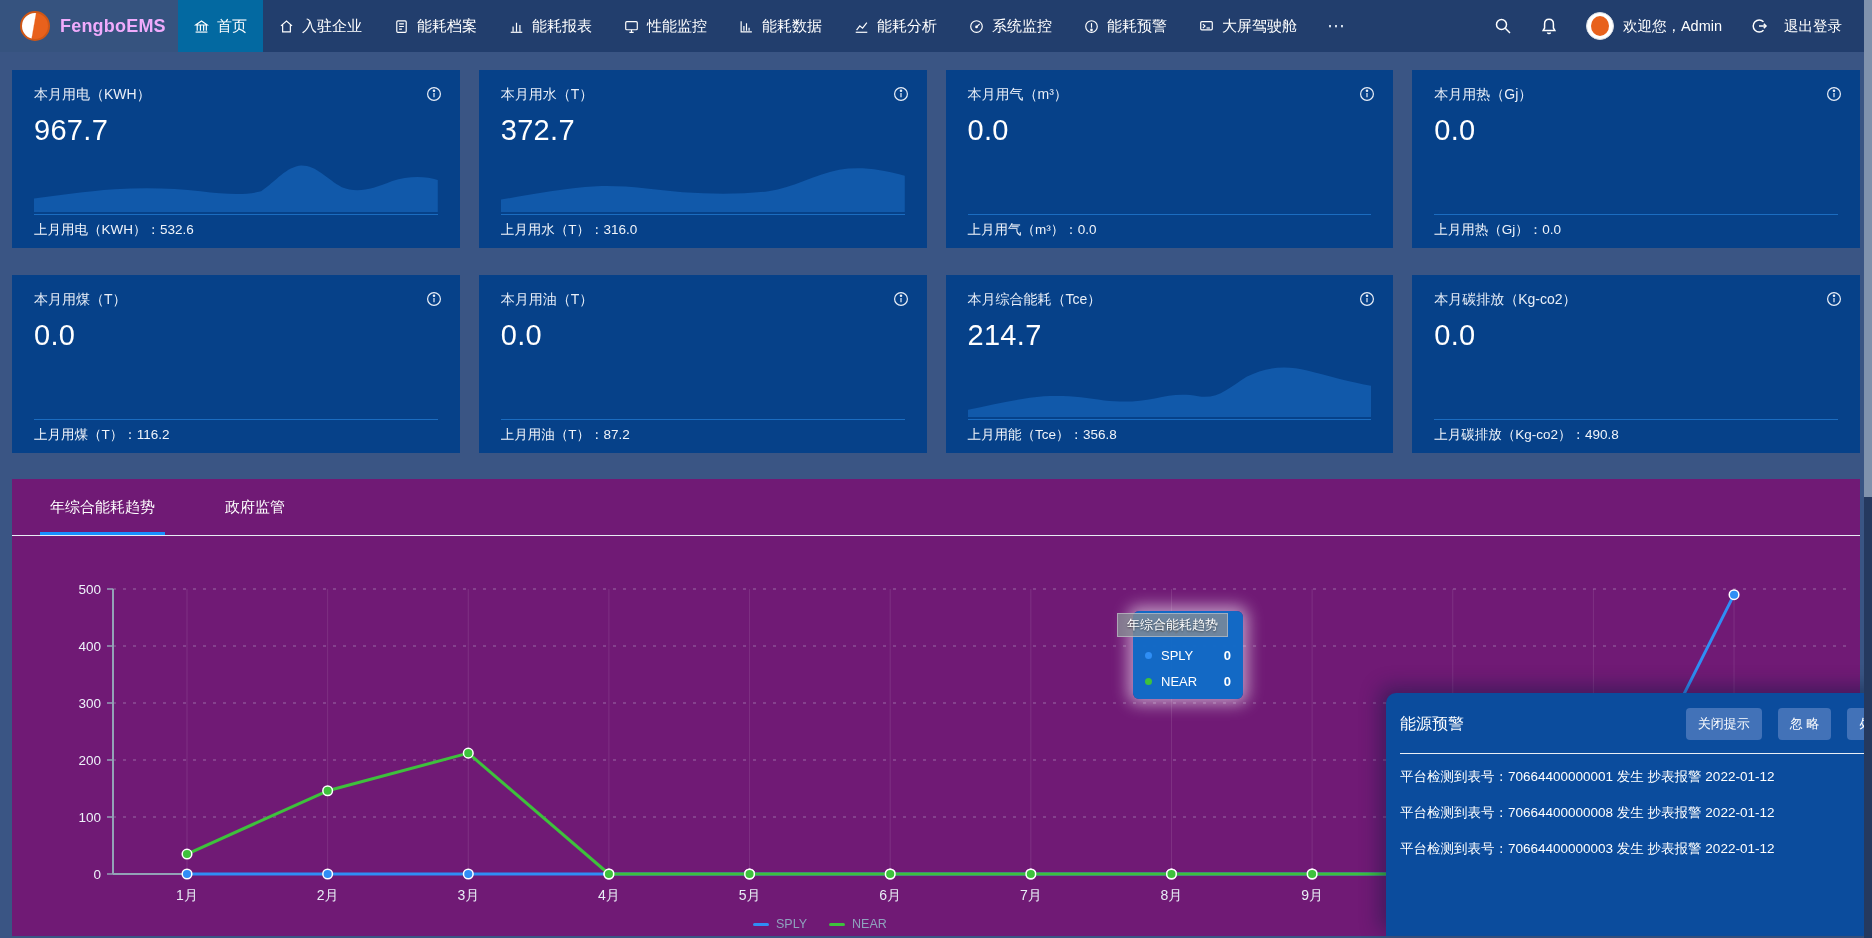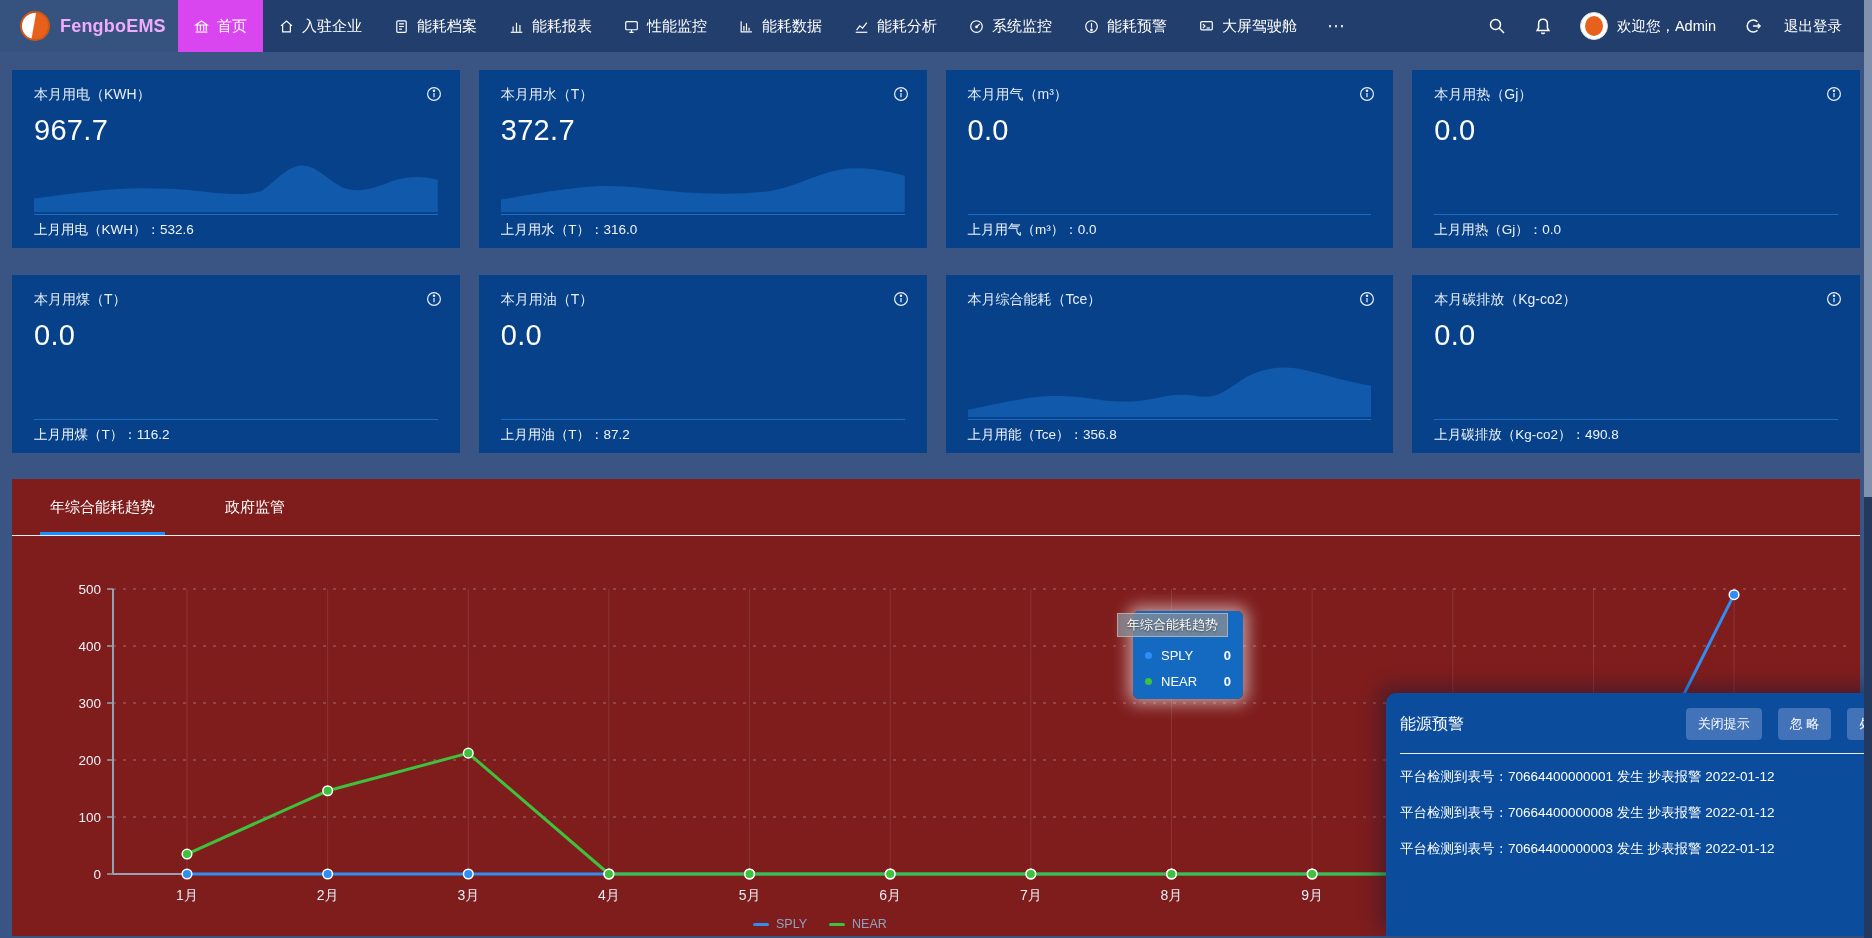--- a/index.html
+++ b/index.html
@@ -6,46 +6,46 @@
   html,body { width:1872px; height:938px; overflow:hidden; }
   body { font-family:"Liberation Sans","DejaVu Sans",sans-serif; background:#3a5584; position:relative; color:#fff; }
 
   
   .navbar { height:52px; background:#223e6d; display:flex; align-items:stretch; position:relative; z-index:10; }
   .brand { width:178px; background:#36537f; display:flex; align-items:center; gap:10px; padding-left:20px; flex:none; }
   .logo-circle { width:30px; height:30px; border-radius:50%; background:linear-gradient(100deg,#ffffff 44%,#e8611c 48%); border:2px solid #cf5716; flex:none; }
   .brand-name { font-size:18px; font-weight:bold; color:#f0abfc; letter-spacing:.2px; }
   .nav-items { display:flex; align-items:stretch; }
   .nav-item { display:flex; align-items:center; gap:8px; padding:0 16px; font-size:15px; color:#fff; cursor:pointer; white-space:nowrap; }
-  .nav-item.active { background:#d946ef; }
+  .nav-item.active { background:#0369a1; }
   .nav-item svg { width:15px; height:15px; stroke:#fff; fill:none; stroke-width:1.1; }
   .nav-more { display:flex; align-items:center; padding:0 14px; font-size:18px; letter-spacing:2px; color:#dfe8f4; cursor:pointer; }
   .nav-right { margin-left:auto; display:flex; align-items:center; gap:28px; padding-right:30px; }
   .nav-ico { width:18px; height:18px; stroke:#fff; fill:none; stroke-width:1.5; cursor:pointer; }
   .user-box { display:flex; align-items:center; gap:9px; }
   .avatar { width:28px; height:28px; border-radius:50%; background:#fff; border:1px solid #d8dde4; position:relative; }
   .avatar::after { content:""; position:absolute; left:4px; top:3px; width:18px; height:20px; border-radius:50%; background:#e8611c; }
   .welcome { font-size:14.5px; }
-  .logout { display:flex; align-items:center; gap:22px; font-size:14.5px; cursor:pointer; }
+  .logout { display:flex; align-items:center; gap:16px; font-size:14.5px; cursor:pointer; }
 
   
   .main { padding:18px 12px 8px; }
   .cards-grid { display:grid; grid-template-columns:repeat(4,1fr); column-gap:19px; row-gap:27px; }
   .card { background:#064189; height:178px; position:relative; padding:16px 22px 0; overflow:hidden; }
   .card-title { font-size:14px; color:#e9eff8; }
   .card-value { font-size:29px; font-weight:normal; margin-top:10px; letter-spacing:.3px; }
   .info-icon { position:absolute; top:16px; right:18px; width:16px; height:16px; cursor:pointer; }
   .info-icon svg { width:16px; height:16px; stroke:#e9eff8; fill:none; stroke-width:1.2; }
   .spark { position:absolute; left:22px; right:22px; bottom:36px; height:62px; }
   .spark svg { width:100%; height:100%; display:block; }
   .card-divider { position:absolute; left:22px; right:22px; bottom:33px; height:1px; background:#1b6cc0; }
   .card-footer { position:absolute; left:22px; bottom:9px; font-size:13.5px; color:#f0f4fa; }
 
   
-  .trend-panel { margin-top:26px; background:#7f1d1d; height:457px; position:relative; }
+  .trend-panel { margin-top:26px; background:#701a75; height:457px; position:relative; }
   .tabs { height:57px; display:flex; align-items:stretch; padding-left:34px; gap:62px; border-bottom:1px solid #e8edf4; }
   .tab { display:flex; align-items:center; font-size:15px; color:#fff; position:relative; cursor:pointer; padding:0 4px; }
   .tab.active::after { content:""; position:absolute; left:-6px; right:-6px; bottom:0; height:3px; background:#1890ff; }
   #chart-svg { position:absolute; left:0; top:57px; width:1848px; height:400px; }
   .legend { position:absolute; left:741px; top:438px; display:flex; gap:22px; align-items:center; }
   .legend-item { display:flex; align-items:center; gap:7px; cursor:pointer; }
   .legend-dash { width:16px; height:3px; border-radius:2px; }
   .legend-label { font-size:12.5px; color:#8fa2bd; }
 
   
@@ -256,20 +256,21 @@
         <span class="info-icon"><svg viewBox="0 0 16 16">
             <circle cx="8" cy="8" r="6.4"></circle>
             <path d="M8 7 V11.2"></path>
             <circle cx="8" cy="4.8" r="0.7"></circle>
           </svg></span>
         <div class="card-divider"></div>
         <div class="card-footer">上月用油（T）：87.2</div>
       </div>
       <div class="card">
         <div class="card-title">本月综合能耗（Tce）</div>
+        <div class="card-value">214.7</div>
         <span class="info-icon"><svg viewBox="0 0 16 16">
             <circle cx="8" cy="8" r="6.4"></circle>
             <path d="M8 7 V11.2"></path>
             <circle cx="8" cy="4.8" r="0.7"></circle>
           </svg></span>
         <div class="spark">
           <svg viewBox="0 0 400 60" preserveAspectRatio="none">
             <path d="M0,53 C25,48 50,42 75,40 C100,39 115,41 135,44 C155,46 170,45 185,42 C200,39 212,37 228,40 C248,43 258,32 276,21 C296,11 316,10 336,15 C356,20 382,27 400,30 L400,60 L0,60 Z" fill="#1159aa"></path>
           </svg>
         </div>

